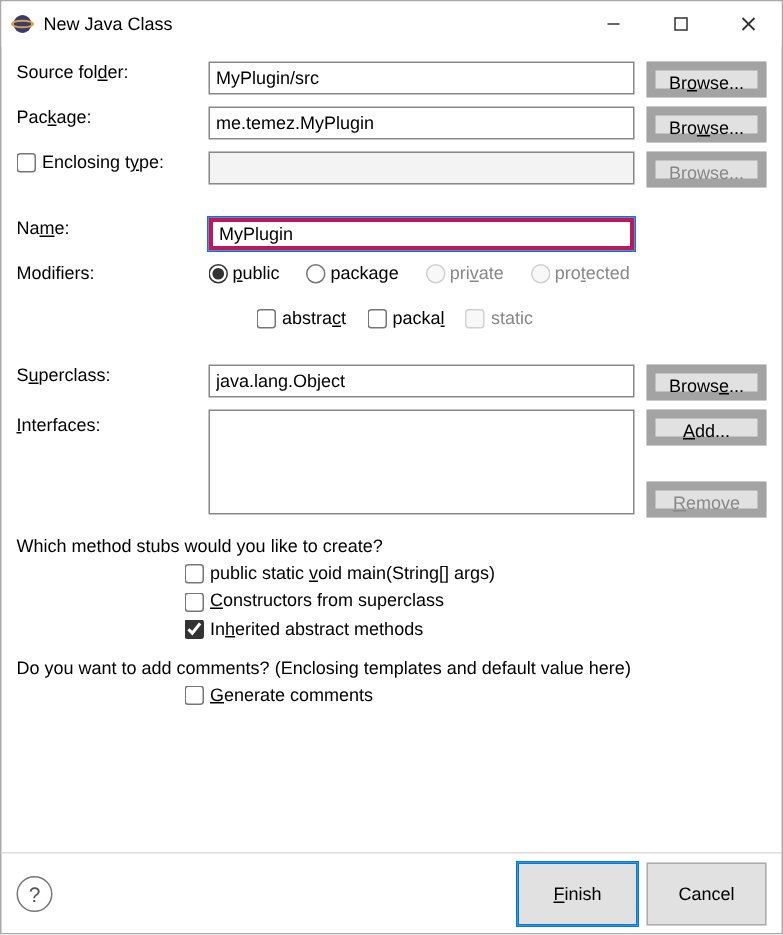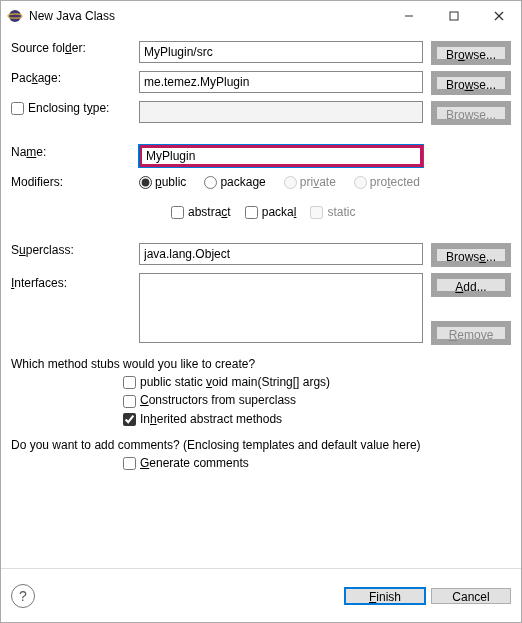--- a/index.html
+++ b/index.html
@@ -35,21 +35,21 @@
   .disabled-text { color: #888; }
   .focused input { border: 3px solid #be185d; outline: 1px solid #0078d7; }
   .iface-box { flex: 1; height: 70px; border: 1px solid #888; background: #fff; }
   .iface-btns { width: 80px; margin-left: 8px; display: flex; flex-direction: column; gap: 8px; }
   .question { margin-top: 12px; margin-bottom: 4px; }
   .indent-chk { margin-left: 112px; display: flex; align-items: center; margin-bottom: 4px; }
   .link { color: #000000; cursor: pointer; }
   .footer { border-top: 1px solid #ddd; height: 54px; display: flex; align-items: center; padding: 0 10px; }
   .help { width: 24px; height: 24px; border: 1.5px solid #777; border-radius: 50%; display: flex; align-items: center; justify-content: center; color: #555; font-size: 14px;}
   .footer .spacer { flex: 1; }
-  button.fbtn { width: 80px; height: 16px; border: 1px solid #adadad; background: #e1e1e1; margin-left: 6px; }
+  button.fbtn { width: 80px; height: 42px; border: 1px solid #adadad; background: #e1e1e1; margin-left: 6px; }
   button.fbtn.default { border: 1px solid #0078d7; outline: 1px solid #0078d7; }
   .ul { text-decoration: underline; }
 </style>
 </head>
 <body>
 
 <div class="window">
 
   <div class="titlebar">
     <span class="icon">

